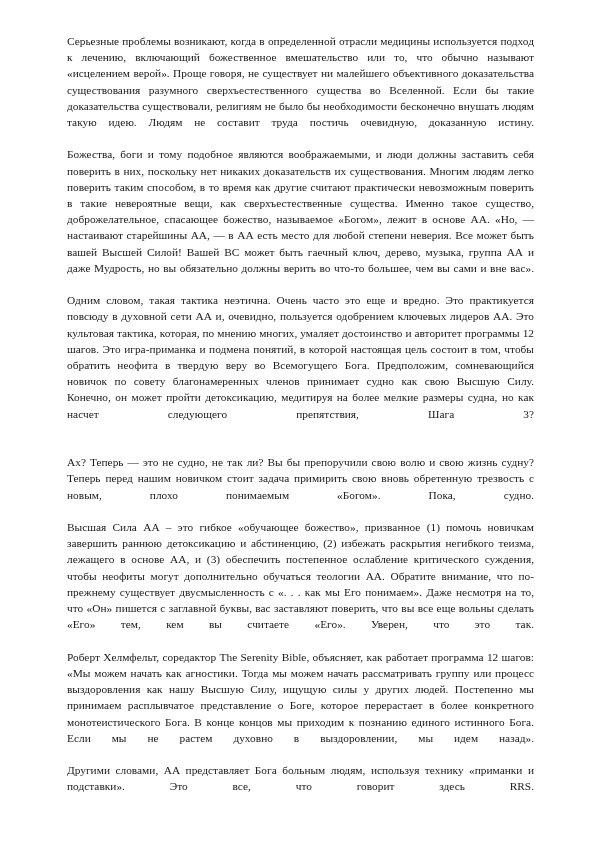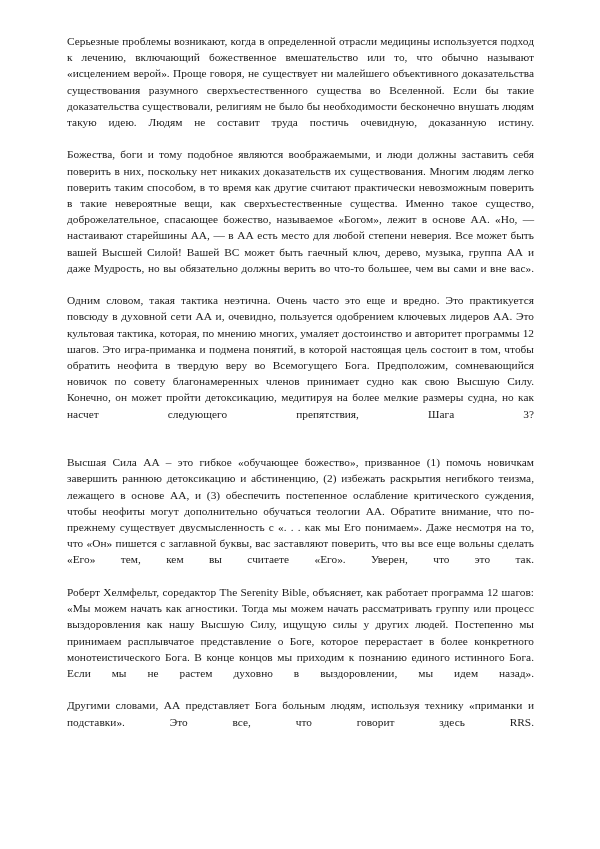--- a/index.html
+++ b/index.html
@@ -58,20 +58,21 @@
 
     <p class="para">Серьезные проблемы возникают, когда в определенной отрасли медицины используется подход к лечению, включающий божественное вмешательство или то, что обычно называют «исцелением верой». Проще говоря, не существует ни малейшего объективного доказательства существования разумного сверхъестественного существа во Вселенной. Если бы такие доказательства существовали, религиям не было бы необходимости бесконечно внушать людям такую идею. Людям не составит труда постичь очевидную, доказанную истину.</p>
 
     <p class="para">Божества, боги и тому подобное являются воображаемыми, и люди должны заставить себя поверить в них, поскольку нет никаких доказательств их существования. Многим людям легко поверить таким способом, в то время как другие считают практически невозможным поверить в такие невероятные вещи, как сверхъестественные существа. Именно такое существо, доброжелательное, спасающее божество, называемое «Богом», лежит в основе АА. «Но, — настаивают старейшины АА, — в АА есть место для любой степени неверия. Все может быть вашей Высшей Силой! Вашей ВС может быть гаечный ключ, дерево, музыка, группа АА и даже Мудрость, но вы обязательно должны верить во что-то большее, чем вы сами и вне вас».</p>
 
     <p class="para">Одним словом, такая тактика неэтична. Очень часто это еще и вредно. Это практикуется повсюду в духовной сети АА и, очевидно, пользуется одобрением ключевых лидеров АА. Это культовая тактика, которая, по мнению многих, умаляет достоинство и авторитет программы 12 шагов. Это игра-приманка и подмена понятий, в которой настоящая цель состоит в том, чтобы обратить неофита в твердую веру во Всемогущего Бога. Предположим, сомневающийся новичок по совету благонамеренных членов принимает судно как свою Высшую Силу. Конечно, он может пройти детоксикацию, медитируя на более мелкие размеры судна, но как насчет следующего препятствия, Шага 3?</p>
 
     <div class="blank-line">&nbsp;</div>
 
 
+    <p class="para">Ах? Теперь — это не судно, не так ли? Вы бы препоручили свою волю и свою жизнь судну? Теперь перед нашим новичком стоит задача примирить свою вновь обретенную трезвость с новым, плохо понимаемым «Богом». Пока, судно.</p>
 
     <p class="para">Высшая Сила АА – это гибкое «обучающее божество», призванное (1) помочь новичкам завершить раннюю детоксикацию и абстиненцию, (2) избежать раскрытия негибкого теизма, лежащего в основе АА, и (3) обеспечить постепенное ослабление критического суждения, чтобы неофиты могут дополнительно обучаться теологии АА. Обратите внимание, что по-прежнему существует двусмысленность с «. . . как мы Его понимаем». Даже несмотря на то, что «Он» пишется с заглавной буквы, вас заставляют поверить, что вы все еще вольны сделать «Его» тем, кем вы считаете «Его». Уверен, что это так.</p>
 
     <p class="para">Роберт Хелмфельт, соредактор The Serenity Bible, объясняет, как работает программа 12 шагов: «Мы можем начать как агностики. Тогда мы можем начать рассматривать группу или процесс выздоровления как нашу Высшую Силу, ищущую силы у других людей. Постепенно мы принимаем расплывчатое представление о Боге, которое перерастает в более конкретного монотеистического Бога. В конце концов мы приходим к познанию единого истинного Бога. Если мы не растем духовно в выздоровлении, мы идем назад».</p>
 
     <p class="para">Другими словами, АА представляет Бога больным людям, используя технику «приманки и подставки». Это все, что говорит здесь RRS.</p>
 
   </div>
 </div>
 

